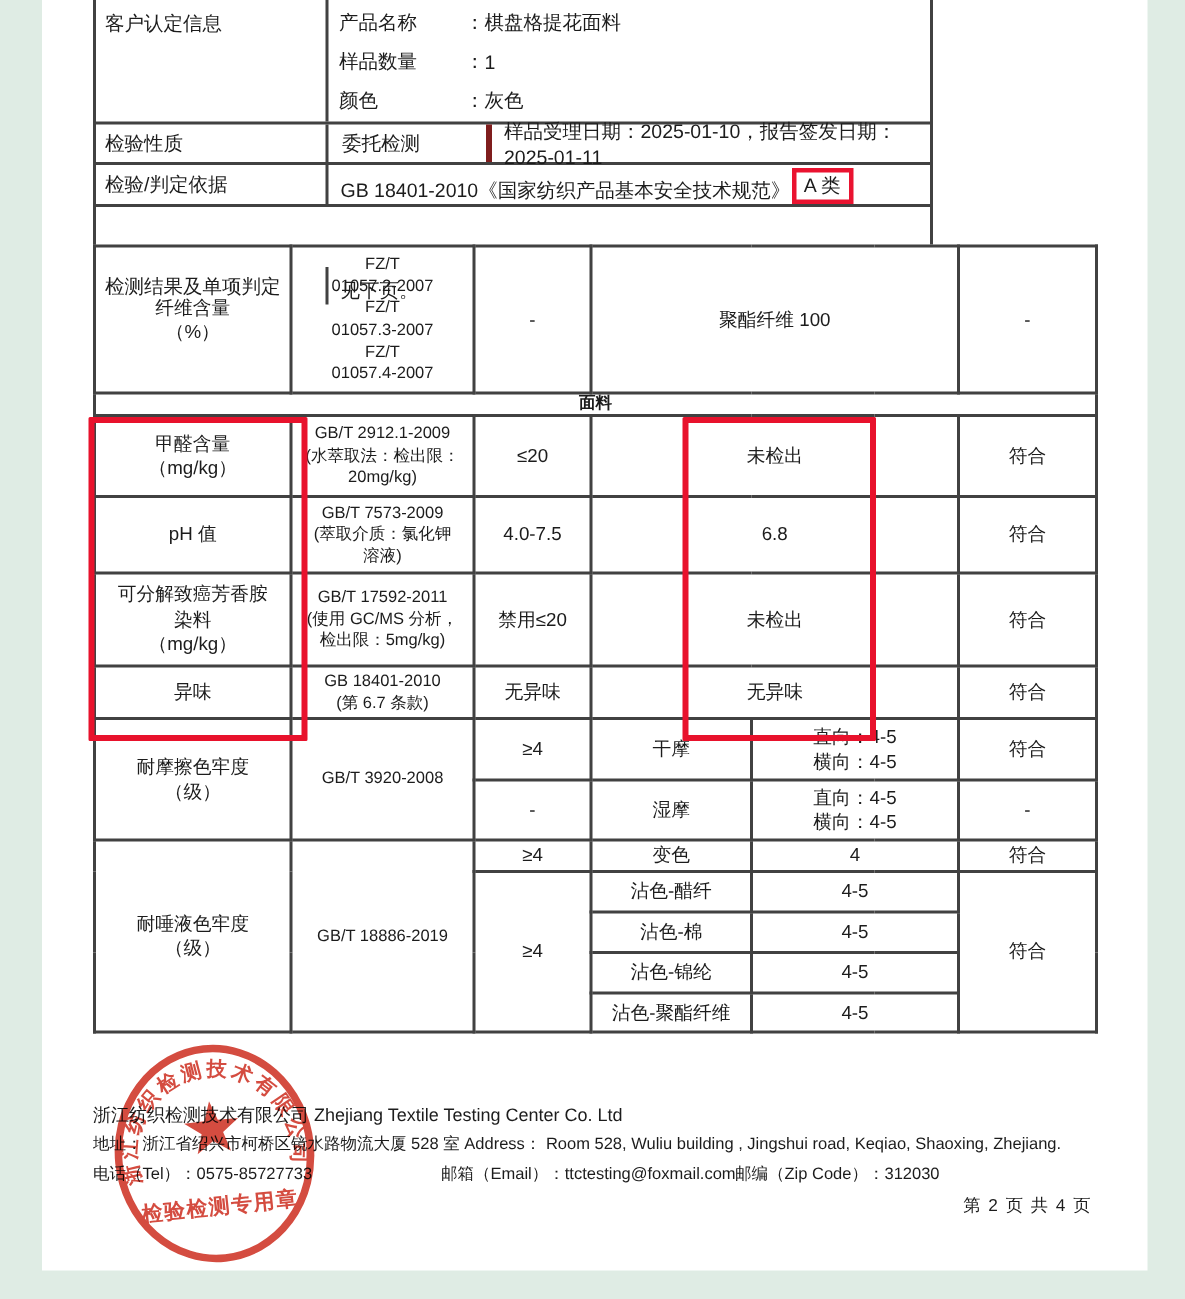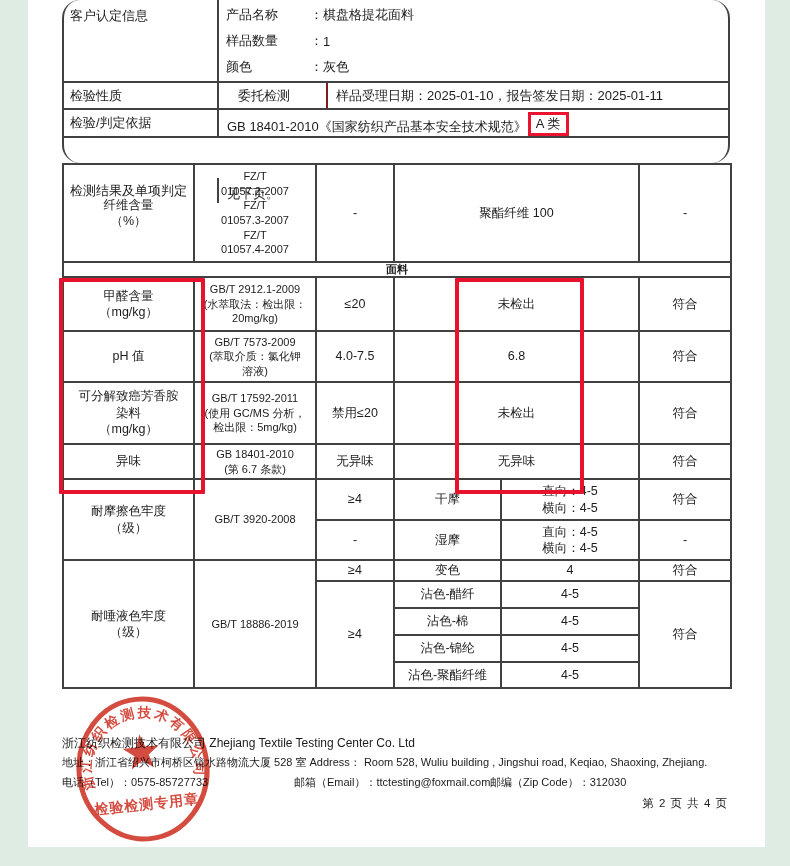--- a/index.html
+++ b/index.html
@@ -9,37 +9,37 @@
     color:#1c1c1c;
     background:#dfece4;
     position:relative;
     overflow:hidden;
   }
   .screen{position:absolute;left:0;top:0;width:790px;height:866px;}
   .paper{position:absolute;left:28px;top:0;width:737px;height:847px;background:#ffffff;}
 
   
   .info-table{
-    position:absolute;left:62px;top:0;width:668px;height:163px;
+    position:absolute;left:62px;top:0;width:560px;height:163px;
     border-left:2px solid #414141;border-right:2px solid #414141;
-    box-sizing:border-box;font-size:13px;border-radius:18px;
+    box-sizing:border-box;font-size:13px;
   }
   .info-row{display:flex;box-sizing:border-box;}
   .info-row.bordered{border-bottom:2px solid #414141;}
   .ic1{width:155px;box-sizing:border-box;border-right:2px solid #414141;
        padding-left:6px;display:flex;align-items:center;}
   .rowA{height:83px;}
   .rowA .ic1{align-items:flex-start;padding-top:7px;}
   .rowA .fields{padding:5px 0 0 7px;display:flex;flex-direction:column;justify-content:space-between;height:72px;}
   .field-line{display:flex;align-items:center;height:20px;}
   .flabel{display:inline-block;width:84px;}
   .rowB{height:27px;}
-  .rowB .icmid{width:109px;box-sizing:border-box;border-right:2px solid #7f1d1d;
-       padding-left:19px;display:flex;align-items:center;}
-  .rowB .icrest{flex:1;display:flex;align-items:center;padding-left:8px;text-align:center;}
+  .rowB .icmid{width:109px;box-sizing:border-box;border-right:4px solid #7f1d1d;
+       padding-left:9px;display:flex;align-items:center;}
+  .rowB .icrest{flex:1;display:flex;align-items:center;padding-left:8px;}
   .rowC{height:28px;}
   .rowD{height:25px;margin-top:40px;}
   .iwide{flex:1;display:flex;align-items:flex-end;padding-left:8px;}
   .grade-box{
     display:inline-block;border:3px solid #ea1330;padding:0px 6px 1px 5px;
     margin-left:1px;line-height:17px;
   }
 
   
   table.test-table{

